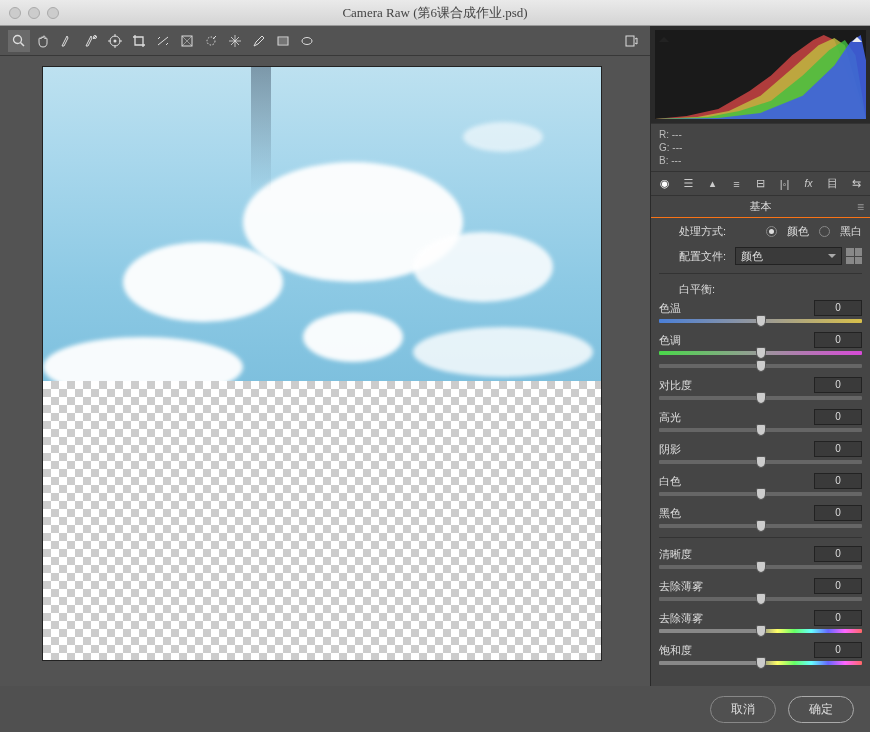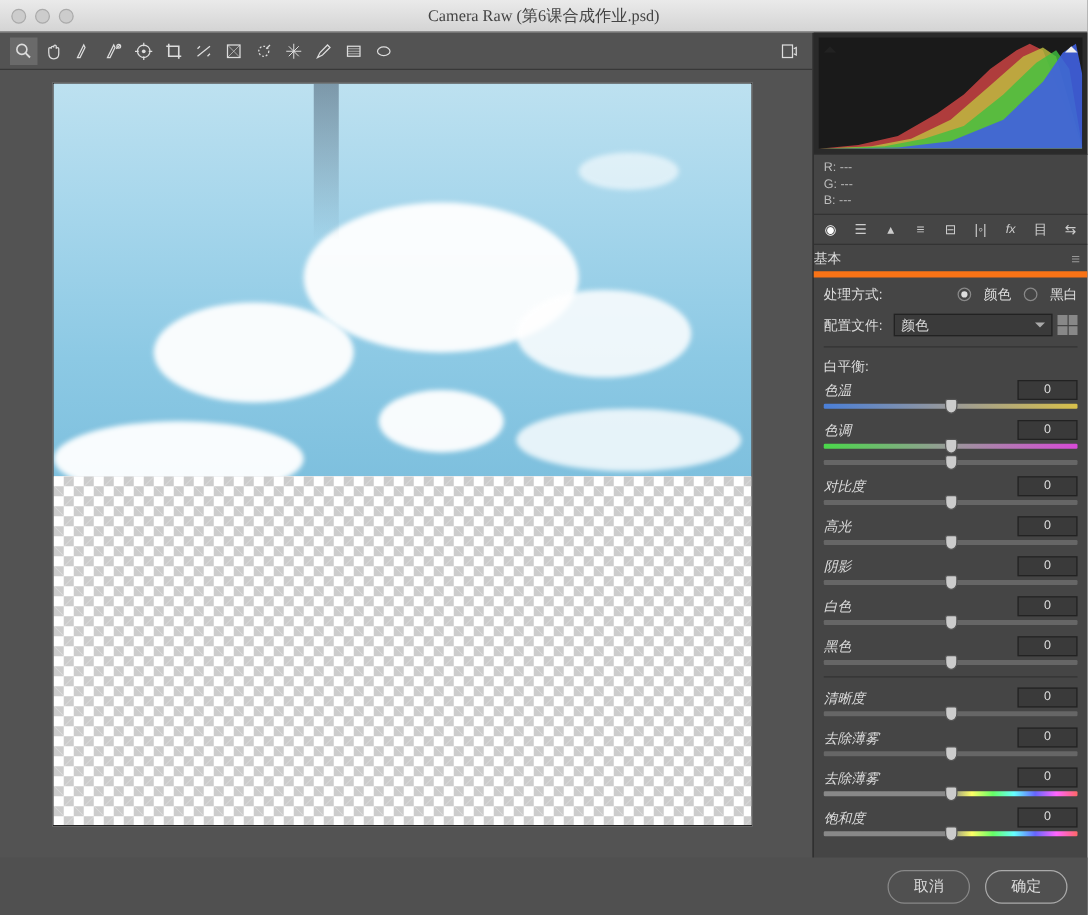--- a/index.html
+++ b/index.html
@@ -30,35 +30,35 @@
 }
 .status { height: 22px; background: #535353; border-top: 1px solid #383838; display: flex; align-items: center; padding: 0 6px; gap: 6px; }
 .zoom-box { background: #3a3a3a; border: 1px solid #222; padding: 1px 22px 1px 6px; font-size: 11px; position: relative; }
 .right { width: 220px; background: #454545; border-left: 1px solid #2a2a2a; display: flex; flex-direction: column; }
 .hist { height: 98px; border-bottom: 1px solid #333; position: relative; background: #2a2a2a; padding: 4px; }
 .hist-inner { width: 100%; height: 100%; background: #1a1a1a; position: relative; overflow: hidden; }
 .rgb { padding: 4px 8px; font-size: 10px; color: #bbb; line-height: 13px; border-bottom: 1px solid #333; }
 .tabs { height: 24px; display: flex; align-items: center; padding: 0 6px; gap: 9px; border-bottom: 1px solid #333; }
 .tab-ic { width: 15px; height: 15px; color: #ccc; display: flex; align-items: center; justify-content: center; }
 .tab-ic.active { color: #fff; }
-.panel-title { padding: 3px 0; border-bottom: 5px solid #f97316; font-size: 11px; position: relative; }
+.panel-title { text-align: center; padding: 3px 0; border-bottom: 1px solid #f97316; font-size: 11px; position: relative; }
 .menu-ic { position: absolute; right: 6px; top: 4px; color: #999; font-size: 12px; }
 .panel { padding: 4px 8px; overflow-y: auto; flex: 1; }
 .row { display: flex; align-items: center; margin: 2px 0; font-size: 11px; }
-.row .lbl { flex: 0 0 56px; }
+.row .lbl { flex: 0 0 56px; margin-left: 20px; }
 .radio-grp { display: flex; gap: 10px; margin-left: auto; align-items: center; }
 .radio { width: 11px; height: 11px; border-radius: 50%; border: 1px solid #888; display: inline-flex; align-items: center; justify-content: center; }
 .radio.checked::after { content: ""; width: 5px; height: 5px; border-radius: 50%; background: #ddd; }
 .select { background: #3a3a3a; border: 1px solid #222; height: 18px; padding: 0 18px 0 5px; position: relative; font-size: 11px; display: flex; align-items: center; }
 .select::after { content: ""; border: 4px solid transparent; border-top-color: #aaa; position: absolute; right: 5px; top: 6px; }
 .grid-ic { width: 16px; height: 16px; margin-left: 4px; display: grid; grid-template: 1fr 1fr/1fr 1fr; gap: 1px; }
 .grid-ic div { background: #888; }
 .slider-row { margin: 3px 0 9px 0; }
 .slider-head { display: flex; align-items: center; font-size: 11px; margin-bottom: 0px; }
-.slider-head .slbl { flex: 1; font-style: italic; }
+.slider-head .slbl { flex: 1; }
 .slider-head .sval { width: 48px; text-align: center; background: #3a3a3a; border: 1px solid #222; height: 16px; font-size: 10px; line-height: 14px; }
 .track { height: 4px; background: #666; margin-top: 3px; position: relative; border-radius: 1px; }
 .track.temp { background: linear-gradient(90deg,#4a7fd8,#999 50%,#d8c04a); }
 .track.tint { background: linear-gradient(90deg,#4ad84a,#999 50%,#d84ad8); }
 .track.vib { background: linear-gradient(90deg,#888,#888 50%,#ff6,#6f6,#6ff,#66f,#f6f,#f66); }
 .thumb { position: absolute; top: -4px; left: 50%; margin-left: -5px; width: 10px; height: 12px; background: #ccc; border: 1px solid #555; border-radius: 2px 2px 50% 50%; }
 .auto-row { text-align: center; margin: 6px 0; font-size: 11px; }
 .auto-row span { margin: 0 6px; }
 .auto-row .link { text-decoration: underline; cursor: pointer; }
 .auto-row .dis { color: #888; }

